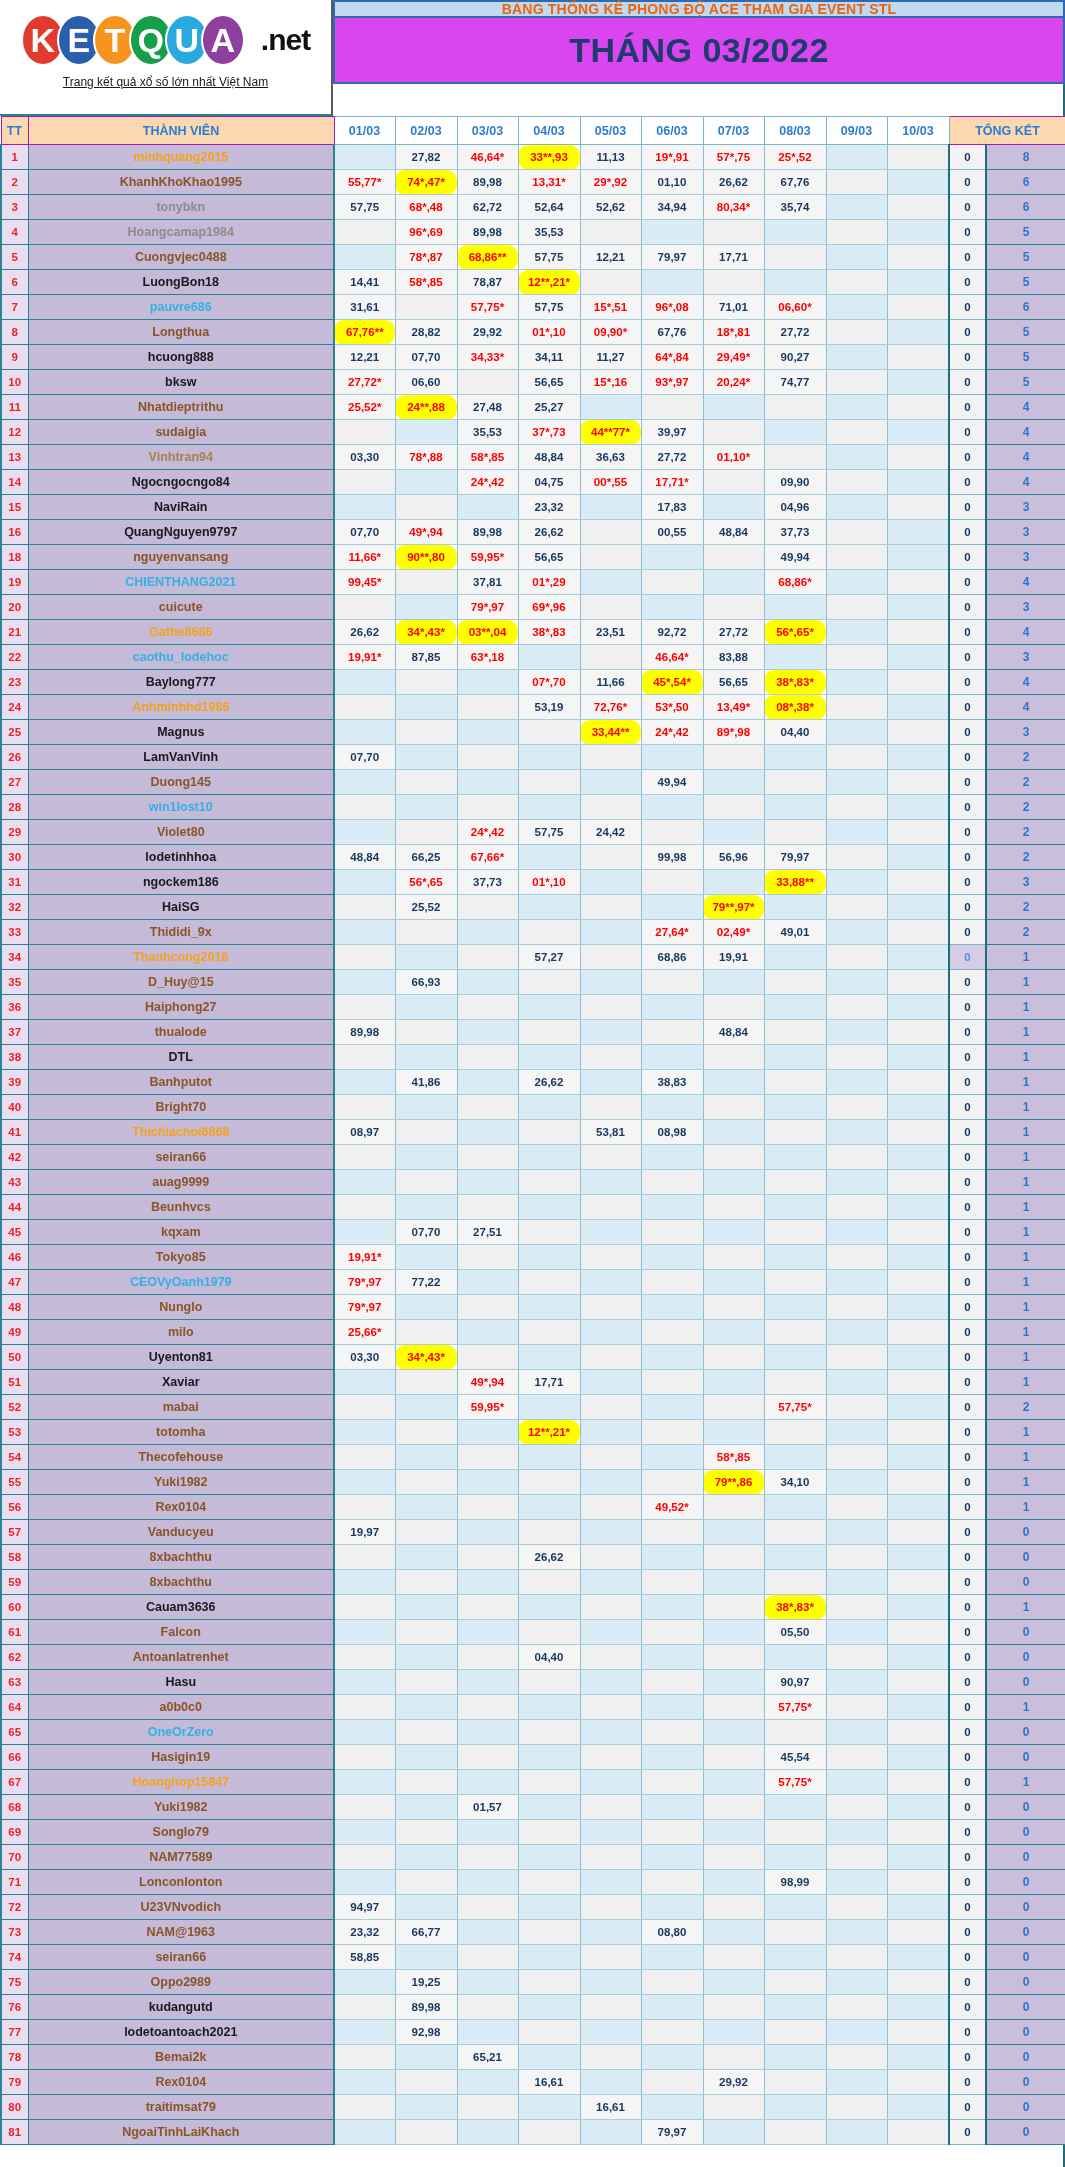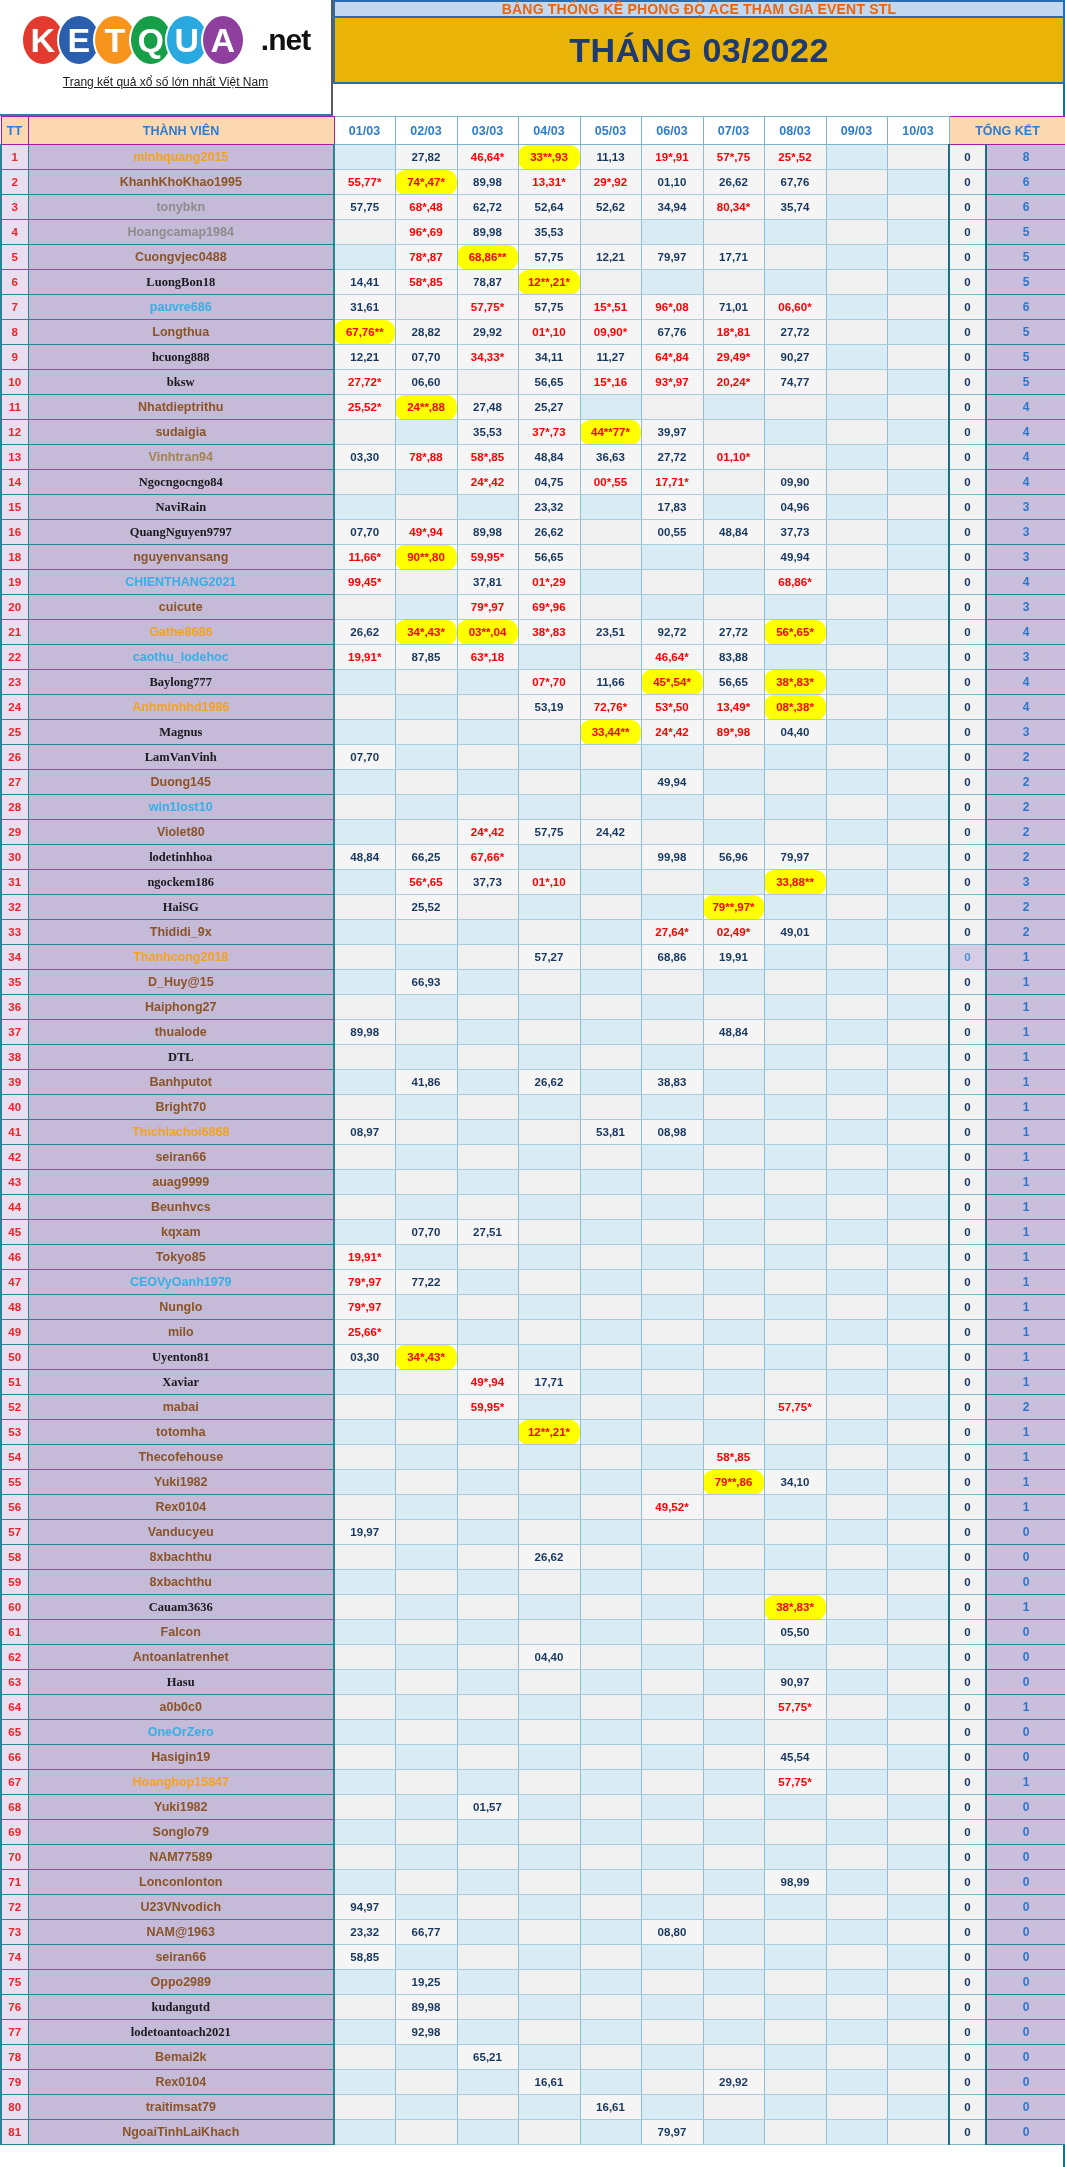--- a/index.html
+++ b/index.html
@@ -9,31 +9,31 @@
   #hdr{display:flex;width:1065px;height:116px;}
   #logoCard{width:333px;height:116px;background:#ffffff;box-sizing:border-box;border-right:2px solid #5a5a5a;border-bottom:2px solid #2a8295;padding-top:8px;}
   #logoRow{display:flex;align-items:center;justify-content:center;margin-top:6px;}
   .lball{width:44px;height:52px;border-radius:50%;display:flex;align-items:center;justify-content:center;color:#fff;font-weight:bold;font-size:34px;margin-left:-8px;border:2px solid #fff;box-sizing:border-box;}
   .lball:first-child{margin-left:0;}
   #logoSuffix{color:#111;font-weight:bold;font-size:30px;margin-left:16px;letter-spacing:-1px;}
   #tagline{text-align:center;font-size:12px;color:#1a1a1a;margin-top:9px;text-decoration:underline;}
   #titles{width:732px;display:flex;flex-direction:column;}
   #title1{height:18px;background:#c3d8ee;box-sizing:border-box;border:2px solid #2b6cb0;display:flex;align-items:center;justify-content:center;
           color:#e8650d;font-weight:bold;font-size:14px;letter-spacing:.2px;}
-  #title2{height:66px;background:#eab308;box-sizing:border-box;border:2px solid #2b6cb0;border-top:none;display:flex;align-items:center;justify-content:center;
+  #title2{height:66px;background:#d946ef;box-sizing:border-box;border:2px solid #2b6cb0;border-top:none;display:flex;align-items:center;justify-content:center;
           color:#1e3a6e;font-weight:bold;font-size:34px;letter-spacing:.5px;}
   
   table{border-collapse:collapse;table-layout:fixed;width:1065px;}
   td,th{padding:0;overflow:hidden;white-space:nowrap;box-sizing:border-box;height:25px;}
   thead th{height:28px;font-size:12.5px;font-weight:bold;color:#2b7cd3;background:#ffffff;border:1px solid #7fb5c9;}
   th.peach{background:#fbd8b0;border:1px solid #a21caf;}
   
   td.tt{background:#e9def0;color:#e8262a;font-weight:bold;font-size:11.5px;text-align:center;border:1px solid #2a8295;border-left:2px solid #2a8295;}
   td.member{background:#c5bad8;text-align:center;font-size:12.5px;font-weight:bold;border:1px solid #2a8295;border-right:2px solid #2a8295;}
-  .nm-orange{color:#f5a21d;margin-top:20px;} .nm-brown{color:#8a5426;} .nm-black{color:#1a1a1e;font-family:Liberation Serif, serif;}
+  .nm-orange{color:#f5a21d;margin-top:20px;} .nm-brown{color:#8a5426;} .nm-black{color:#1a1a1e;}
   .nm-cyan{color:#33b1e6;} .nm-gray{color:#8c8c8c;font-weight:normal;} .nm-tan{color:#a3834f;font-weight:normal;}
   
   td.d{font-size:11.5px;font-weight:bold;text-align:center;color:#17375e;border-right:1px solid #8fbdd2;border-bottom:1px solid #a8cedd;}
   td.cb{background:#d9ecf5;} td.cw{background:#f0f0f0;} td.cf{background:#f5f5f5;}
   td.red{color:#fe0000;} td.yel{background:#ffff00;border-radius:10px;}
   
   td.zero{background:#f2f2f2;color:#17375e;font-weight:bold;font-size:11.5px;text-align:center;border-left:2px solid #1d6e7e;border-right:2px solid #1d6e7e;border-bottom:1px solid #7fb5c9;}
   td.zero.alt{background:#d5cce6;color:#4a90d9;}
   td.total{background:#c9bedb;color:#2e75c9;font-weight:bold;font-size:12px;text-align:center;border-bottom:1px solid #2a8295;border-right:2px solid #1d6e7e;}
 </style>

